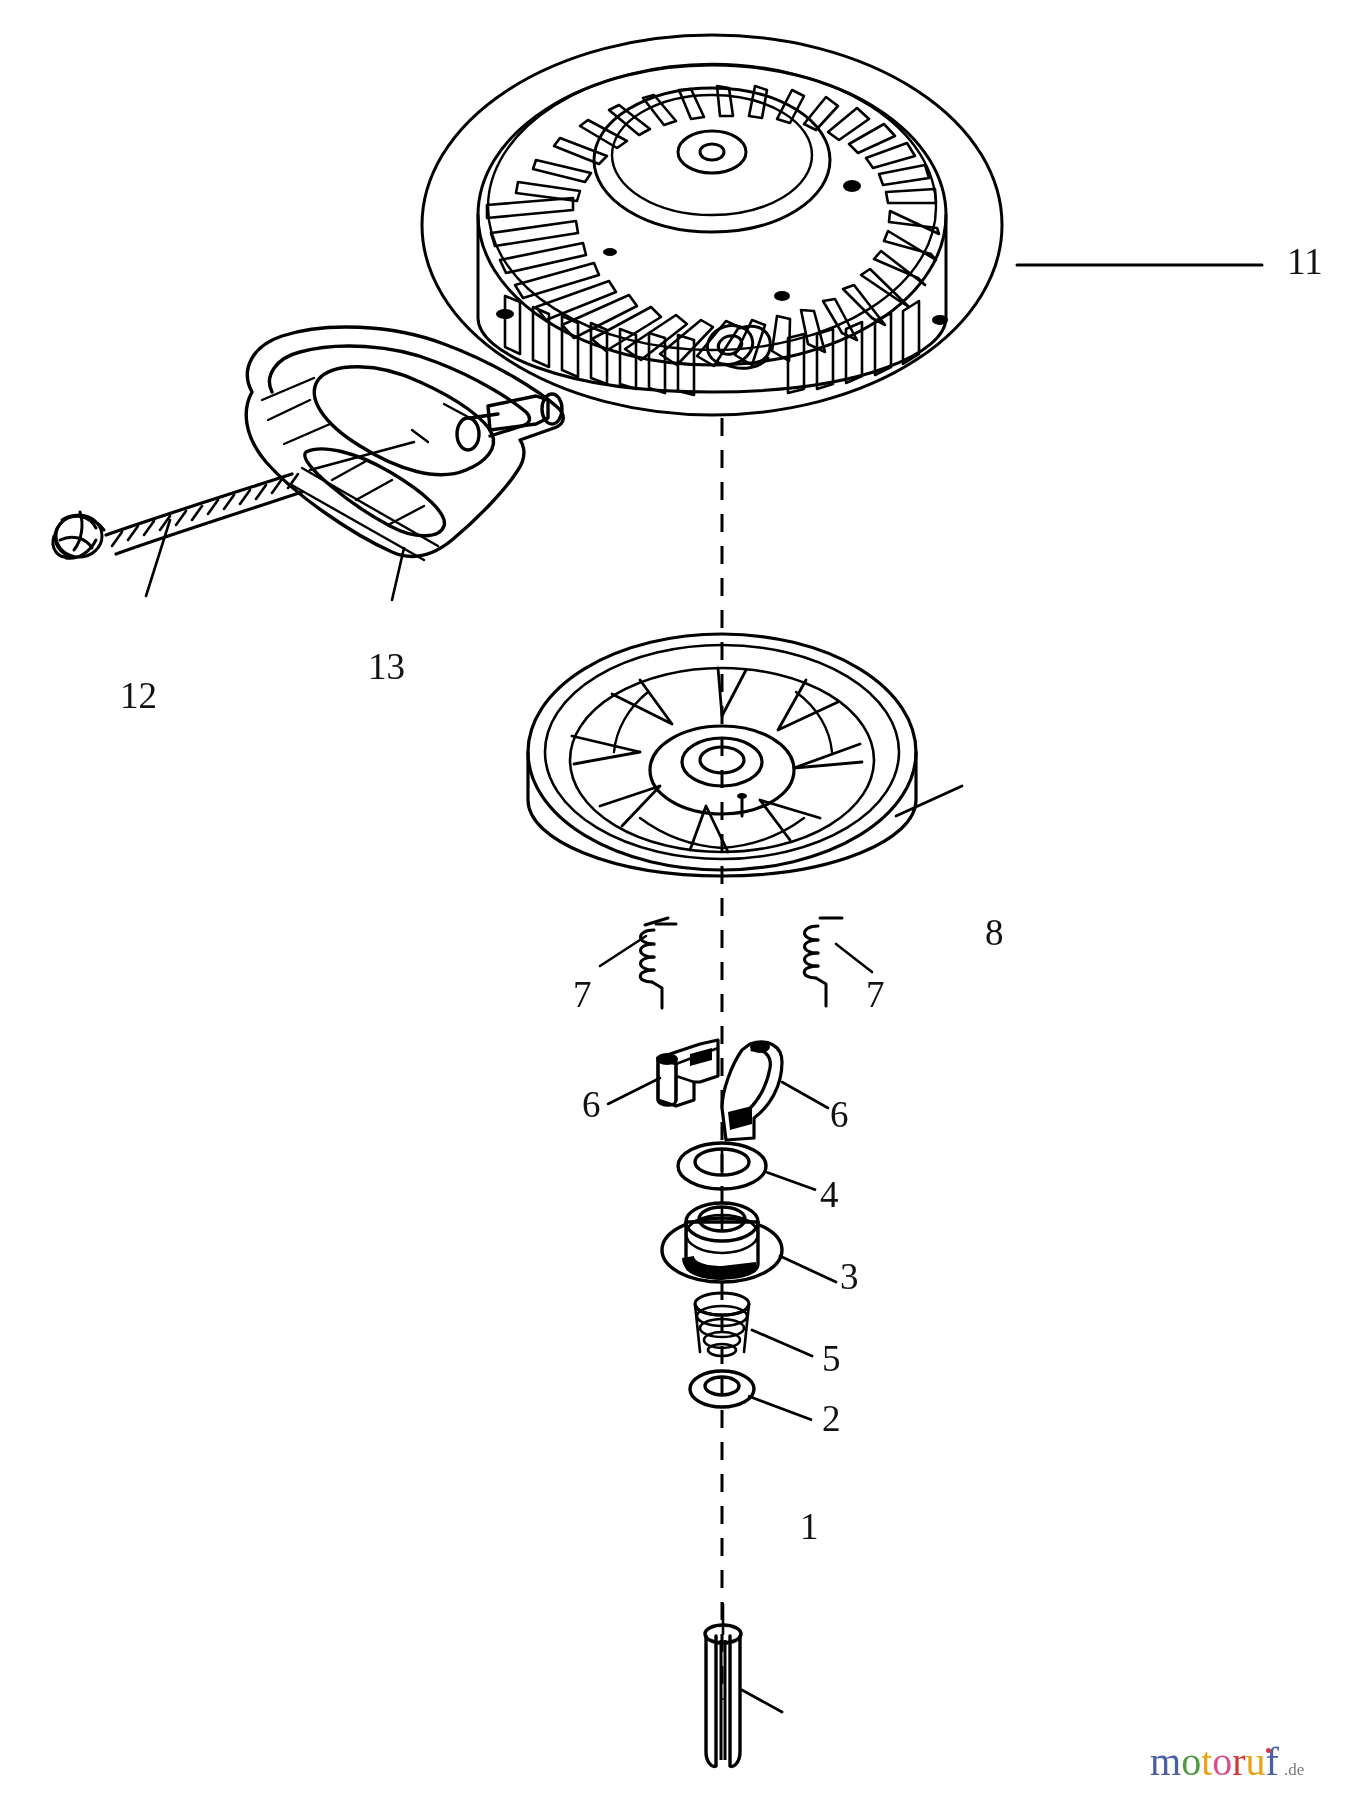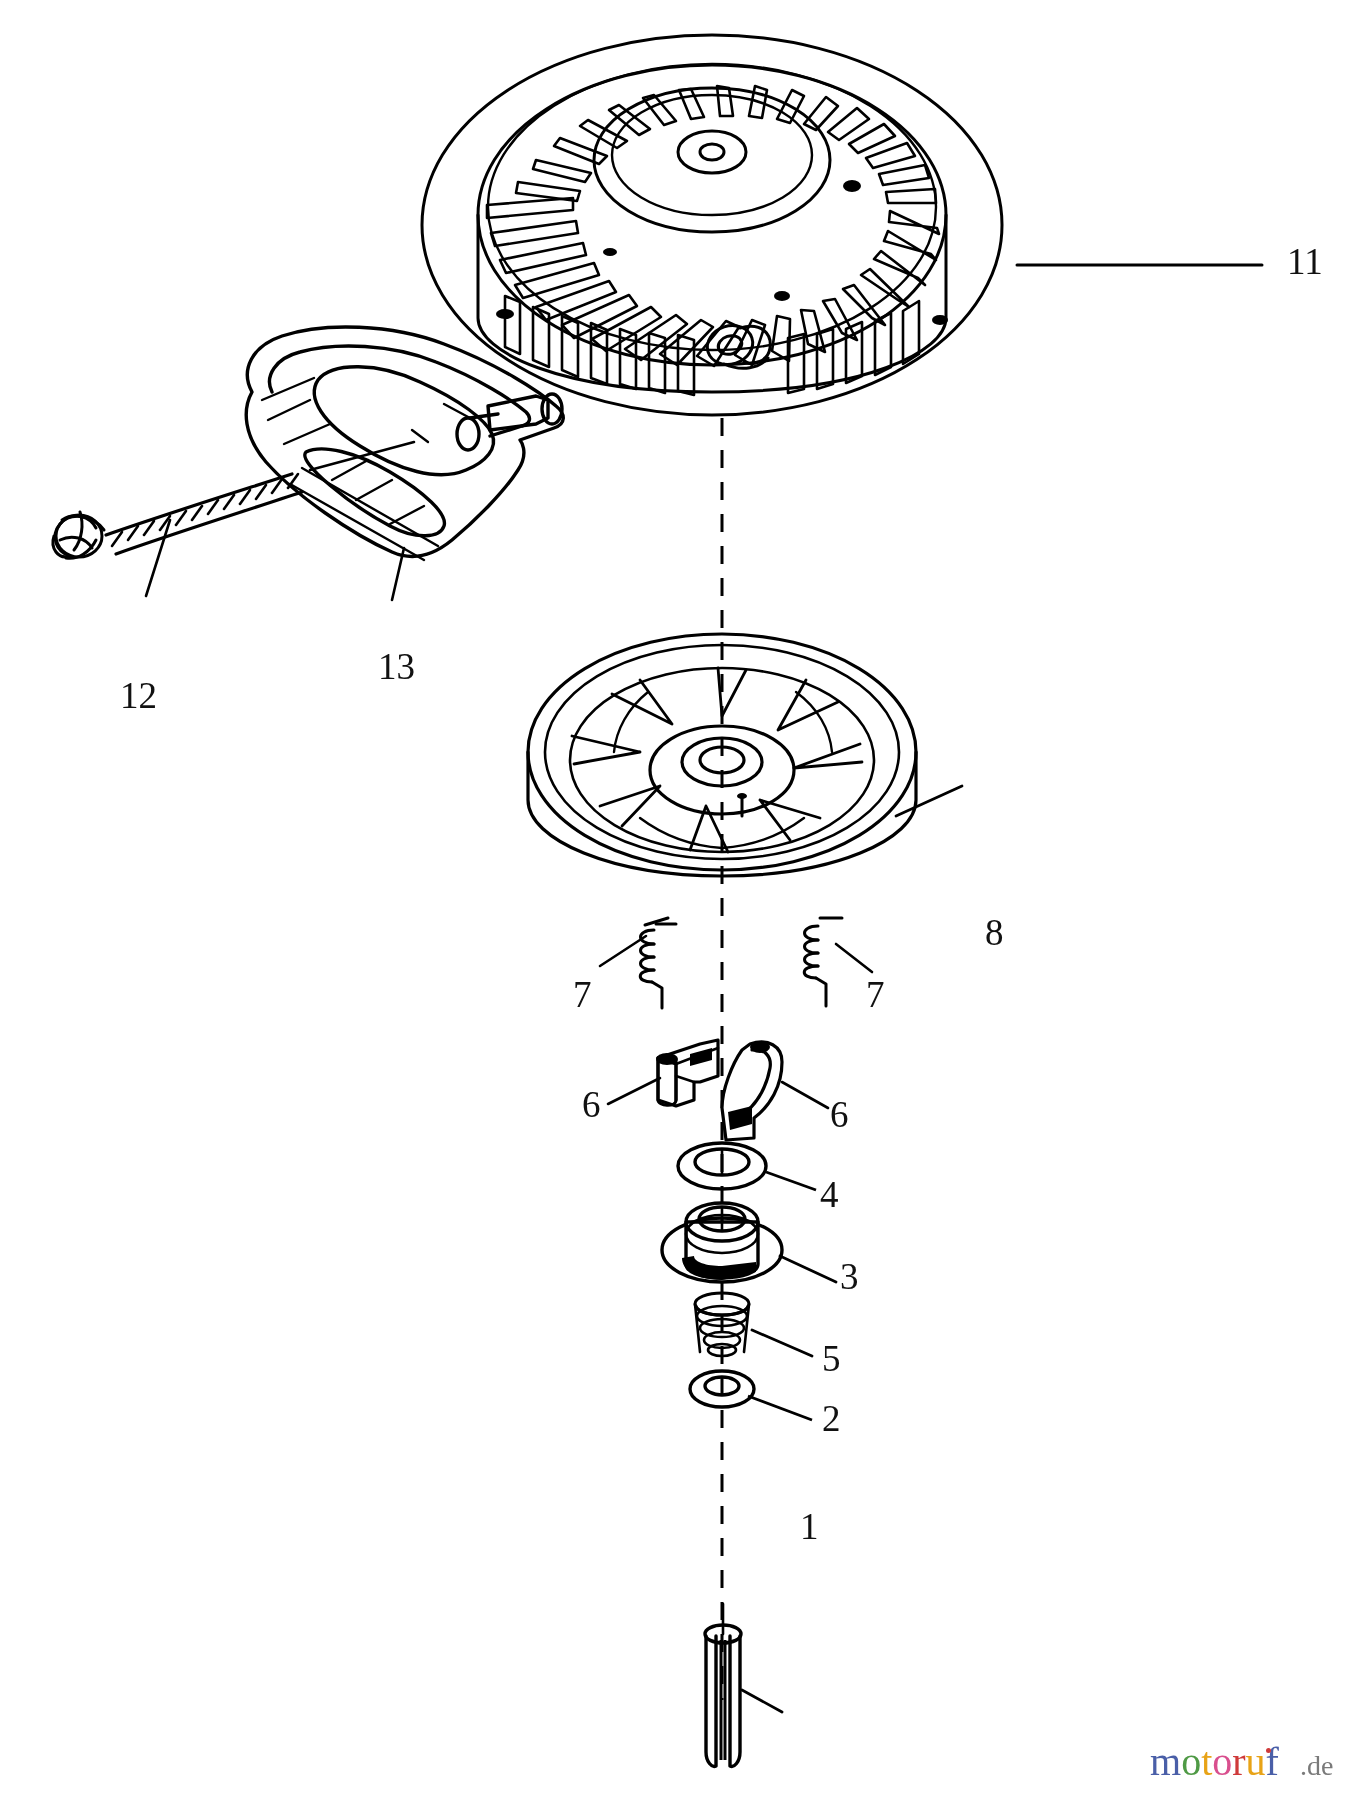--- a/index.html
+++ b/index.html
@@ -23,21 +23,21 @@
   #watermark{
     position:absolute;
     left:1150px;top:1742px;
     font-family:"Liberation Serif", serif;
     font-size:40px;
     letter-spacing:0px;
     white-space:nowrap;
     line-height:1;
   }
   #watermark .wm-l{display:inline-block;}
-  #watermark .wm-de{font-size:28px;color:#7a7a7a;vertical-align:baseline;margin-left:16px;}
+  #watermark .wm-de{font-size:17px;color:#7a7a7a;vertical-align:baseline;}
   #watermark .dot{
     display:inline-block;width:5px;height:5px;border-radius:50%;
     background:#cf3a3a;position:relative;top:-22px;left:-13px;
   }
 </style>
 </head>
 <body>
 
 <div id="diagram-root">
 
@@ -361,21 +361,21 @@
       <path d="M721 1640 L721 1760" stroke-width="3" stroke-linecap="butt"></path>
       <path d="M725 1640 L725 1760" stroke-width="3" stroke-linecap="butt"></path>
 
       <path d="M742 1690 L782 1712" stroke-width="2.8"></path>
     </g>
 
   </svg>
 
   <div class="lbl" style="left:1287px;top:243px;">11</div>
   <div class="lbl" style="left:120px;top:648px;margin-top:29px;">12</div>
-  <div class="lbl" style="left:378px;top:648px;">13</div>
+  <div class="lbl" style="left:368px;top:648px;">13</div>
   <div class="lbl" style="left:985px;top:914px;">8</div>
   <div class="lbl" style="left:573px;top:976px;">7</div>
   <div class="lbl" style="left:866px;top:976px;">7</div>
   <div class="lbl" style="left:582px;top:1086px;">6</div>
   <div class="lbl" style="left:830px;top:1096px;">6</div>
   <div class="lbl" style="left:820px;top:1176px;">4</div>
   <div class="lbl" style="left:840px;top:1258px;">3</div>
   <div class="lbl" style="left:822px;top:1340px;">5</div>
   <div class="lbl" style="left:822px;top:1400px;">2</div>
   <div class="lbl" style="left:800px;top:1508px;">1</div>

